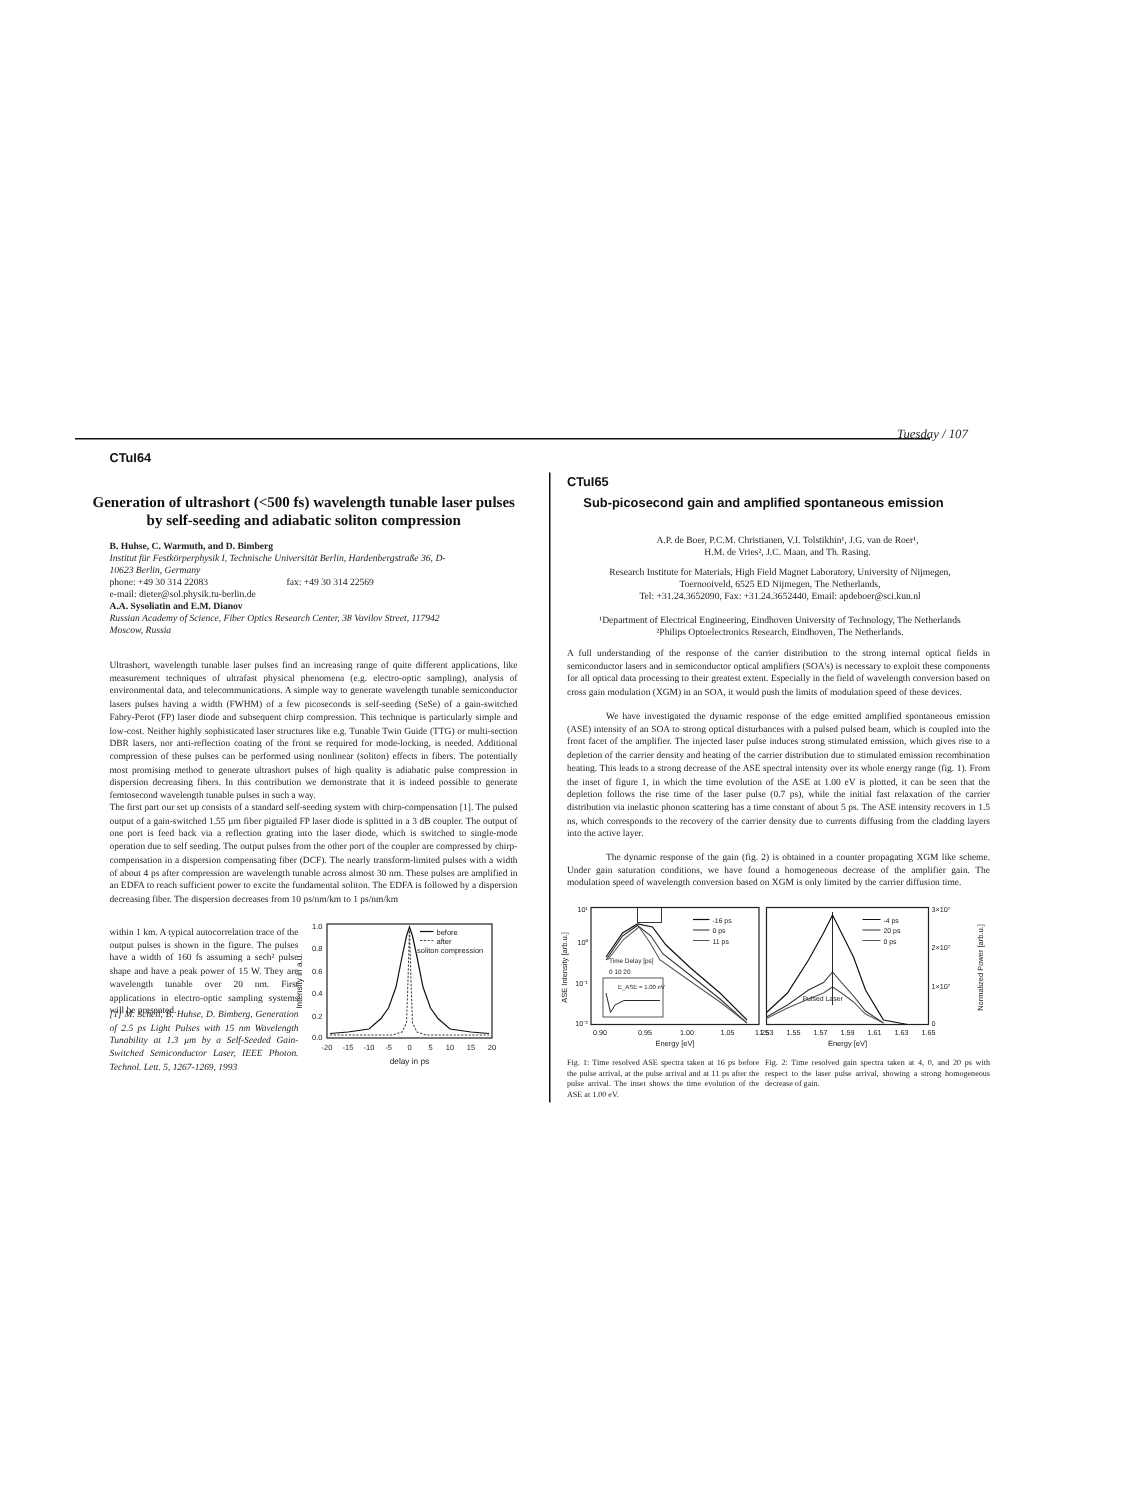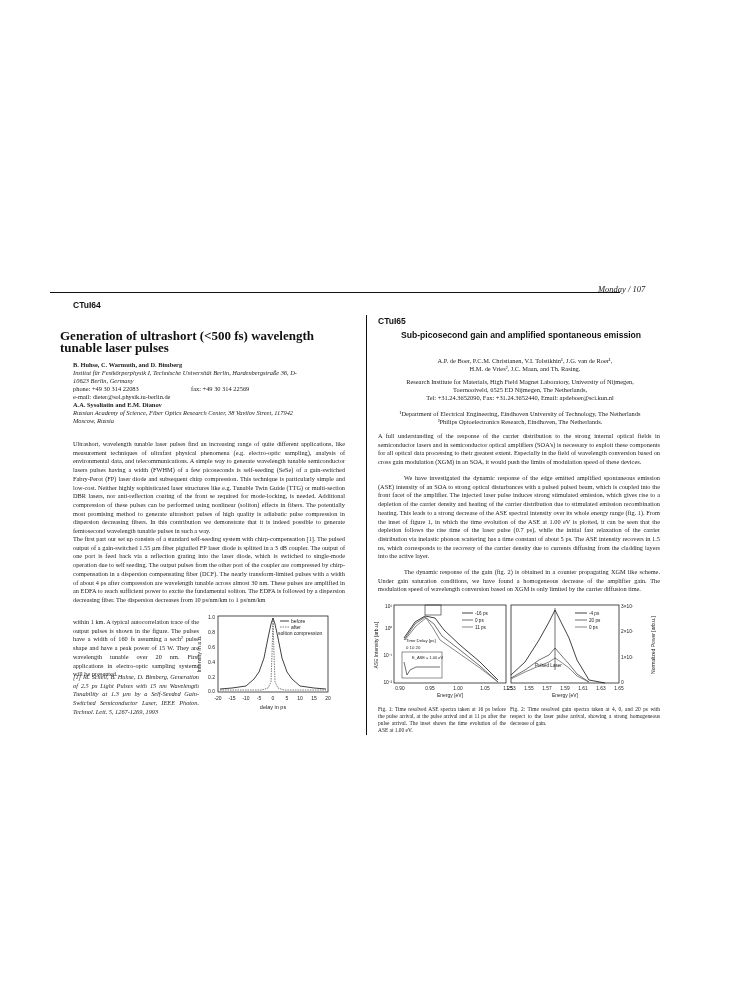--- a/index.html
+++ b/index.html
@@ -3,41 +3,42 @@
 <meta charset="utf-8">
 <style>
   html, body { margin:0; padding:0; background:#ffffff; }
   body { width:755px; height:1000px; position:relative; overflow:hidden; font-family:"Liberation Serif", serif; color:#1a1a1a; }
   .abs { position:absolute; }
   .rule-top { left:50px; top:292px; width:570px; height:1px; background:#111; }
   .running-head { left:598px; top:284px; font-size:8.5px; font-style:italic; color:#222; }
   .vdivider { left:366px; top:315px; width:1px; height:420px; background:#111; }
 
   .paper-id { font-family:"Liberation Sans", sans-serif; font-weight:bold; font-size:8.5px; color:#111; }
-  .title-l { font-family:"Liberation Serif", serif; font-weight:bold; font-size:13px; line-height:12px; color:#111; }
+  .title-l { font-family:"Liberation Serif", serif; font-weight:bold; font-size:10px; line-height:12px; text-align:center; color:#111; }
   .title-r { font-family:"Liberation Sans", sans-serif; font-weight:bold; font-size:8.6px; line-height:11px; text-align:center; color:#111; }
   .small { font-size:6.4px; line-height:8px; color:#222; }
   .ital { font-style:italic; }
   .bold { font-weight:bold; }
   .para { font-size:6.3px; line-height:8.7px; text-align:justify; color:#222; }
   .center { text-align:center; }
   .caption { font-size:5.4px; line-height:7px; color:#222; text-align:justify; }
 
   svg text { font-family:"Liberation Sans", sans-serif; fill:#222; }
 </style>
 </head>
 <body>
 
 <div class="abs rule-top"></div>
-<div class="abs running-head">Monday / 107</div>
+<div class="abs running-head">Tuesday / 107</div>
 <div class="abs vdivider"></div>
 
 <div class="abs paper-id" style="left:73px;top:300px;">CTuI64</div>
 <div class="abs title-l" style="left:60px;top:330px;width:285px;">
   <div>Generation of ultrashort (&lt;500 fs) wavelength tunable laser pulses</div>
+  <div>by self-seeding and adiabatic soliton compression</div>
 </div>
 
 <div class="abs small" style="left:73px;top:361px;width:275px;">
   <div class="bold">B. Huhse, C. Warmuth, and D. Bimberg</div>
   <div class="ital">Institut für Festkörperphysik I, Technische Universität Berlin, Hardenbergstraße 36, D-</div>
   <div class="ital">10623 Berlin, Germany</div>
   <div style="position:relative;height:8px;">
     <span>phone: +49 30 314 22083</span>
     <span style="position:absolute;left:118px;">fax: +49 30 314 22569</span>
   </div>
@@ -82,21 +83,21 @@
   <path d="M24,76 L66,76 L72,74 L75,68 L76,40 L77,5 L78,40 L79,68 L82,74 L88,76 L130,76" fill="none" stroke="#444" stroke-width="0.7" stroke-dasharray="1.5,1"></path>
 
   <line x1="84" y1="7" x2="93" y2="7" stroke="#111" stroke-width="0.8"></line>
   <text x="95" y="9" font-size="5">before</text>
   <line x1="84" y1="13" x2="93" y2="13" stroke="#444" stroke-width="0.7" stroke-dasharray="1.5,1"></line>
   <text x="95" y="15" font-size="5">after</text>
   <text x="82" y="21" font-size="5">soliton compression</text>
 </svg>
 
 <div class="abs paper-id" style="left:378px;top:316px;text-align:center;">CTuI65</div>
-<div class="abs title-r" style="left:376px;top:330px;width:290px;">
+<div class="abs title-r" style="left:364px;top:330px;width:290px;">
   <div>Sub-picosecond gain and amplified spontaneous emission</div>
 </div>
 <div class="abs small center" style="left:380px;top:357px;width:290px;">
   <div>A.P. de Boer, P.C.M. Christianen, V.I. Tolstikhin¹, J.G. van de Roer¹,</div>
   <div>H.M. de Vries², J.C. Maan, and Th. Rasing.</div>
 </div>
 <div class="abs small center" style="left:370px;top:378px;width:300px;">
   <div>Research Institute for Materials, High Field Magnet Laboratory, University of Nijmegen,</div>
   <div>Toernooiveld, 6525 ED Nijmegen, The Netherlands,</div>
   <div>Tel: +31.24.3652090, Fax: +31.24.3652440, Email: apdeboer@sci.kun.nl</div>

